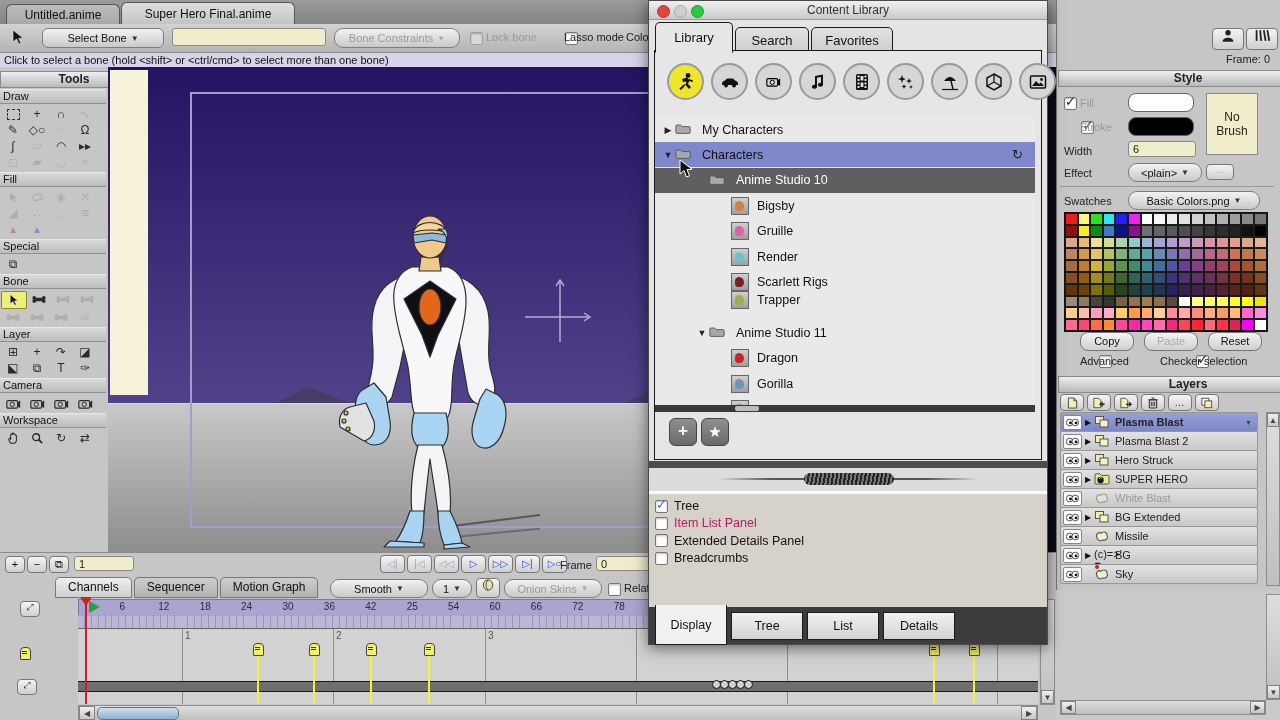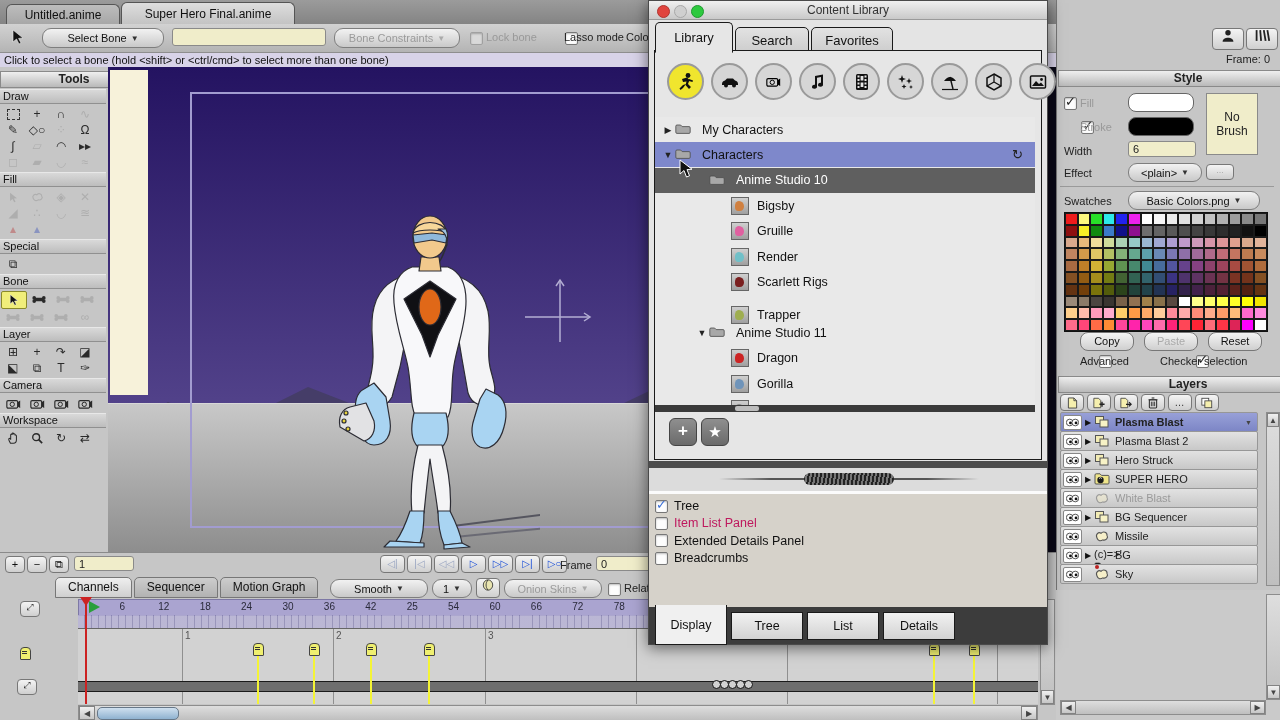--- a/index.html
+++ b/index.html
@@ -76,21 +76,21 @@
         <span>Super Hero Final.anime</span>
       </div>
     </div>
 
   <div class="abs" style="left:0;top:24px;width:1280px;height:28px;background:linear-gradient(#d2d2d2,#b4b4b4);border-bottom:1px solid #8e8e8e;">
     <span class="abs" style="left:10px;top:5px;width:16px;height:16px;">
       <svg viewBox="0 0 16 16">
           <path d="M3 1 L3 13 L6.5 10 L9 15 L11 14 L8.6 9.4 L13 9 Z" fill="#111" stroke="#eee" stroke-width="0.6"></path>
         </svg>
     </span>
-    <div class="pill abs" style="left:42px;top:4px;width:120px;height:18px;">
+    <div class="pill abs" style="left:42px;top:4px;width:120px;height:18px;border-radius:6px;">
       <span>Select Bone</span>
         <span class="dd-arrow">▼</span>
     </div>
     <input class="inputy abs" style="left: 172px; top: 4px; width: 144px; height: 16px;" value="">
     <div class="pill dis abs" style="left:334px;top:4px;width:124px;height:18px;">
       <span>Bone Constraints</span>
         <span class="dd-arrow">▼</span>
     </div>
     <span class="chk dis abs" style="left:470px;top:7px;"></span>
     <span class="lbl dim abs" style="left:486px;top:7px;">Lock bone</span>
@@ -682,21 +682,21 @@
               <circle cx="10" cy="4.5" r="3.6" fill="#fff" stroke="#333" stroke-width="0.9"></circle>
               <circle cx="4.8" cy="5" r="1.5" fill="#111"></circle>
               <circle cx="10.8" cy="5" r="1.5" fill="#111"></circle>
             </svg>
           </div>
           <span class="lexp">▶</span>
           <span class="licon"><svg viewBox="0 0 16 14">
               <rect x="1.5" y="1.5" width="8" height="7" fill="#f3ecb4" stroke="#555"></rect>
               <rect x="6" y="5" width="8" height="7" fill="#f7f2c6" stroke="#555"></rect>
             </svg></span>
-          <span>BG Sequencer</span>
+          <span>BG Extended</span>
         </div>
         <div class="lay-row" style="top: 114px;">
           <div class="eyeb">
             <svg viewBox="0 0 14 9" style="width:13px;height:9px">
               <circle cx="4" cy="4.5" r="3.6" fill="#fff" stroke="#333" stroke-width="0.9"></circle>
               <circle cx="10" cy="4.5" r="3.6" fill="#fff" stroke="#333" stroke-width="0.9"></circle>
               <circle cx="4.8" cy="5" r="1.5" fill="#111"></circle>
               <circle cx="10.8" cy="5" r="1.5" fill="#111"></circle>
             </svg>
           </div>
@@ -1022,21 +1022,21 @@
           </span>
           <span>Render</span>
         </div>
         <div class="trow" style="top: 152.4px;">
           <span style="width: 76px;"></span>
           <span class="thumb">
             <i style="background:#7a1f1f"></i>
           </span>
           <span>Scarlett Rigs</span>
         </div>
-        <div class="trow" style="top: 185px;">
+        <div class="trow" style="top: 170px;">
           <span style="width: 76px;"></span>
           <span class="thumb">
             <i style="background:#9fae50"></i>
           </span>
           <span>Trapper</span>
         </div>
         <div class="trow" style="top: 203.2px;">
           <span style="width: 42px;"></span>
           <span class="exp">▼</span>
           <span style="width: 22px; height: 15px; margin-right: 5px; display: inline-flex;">

